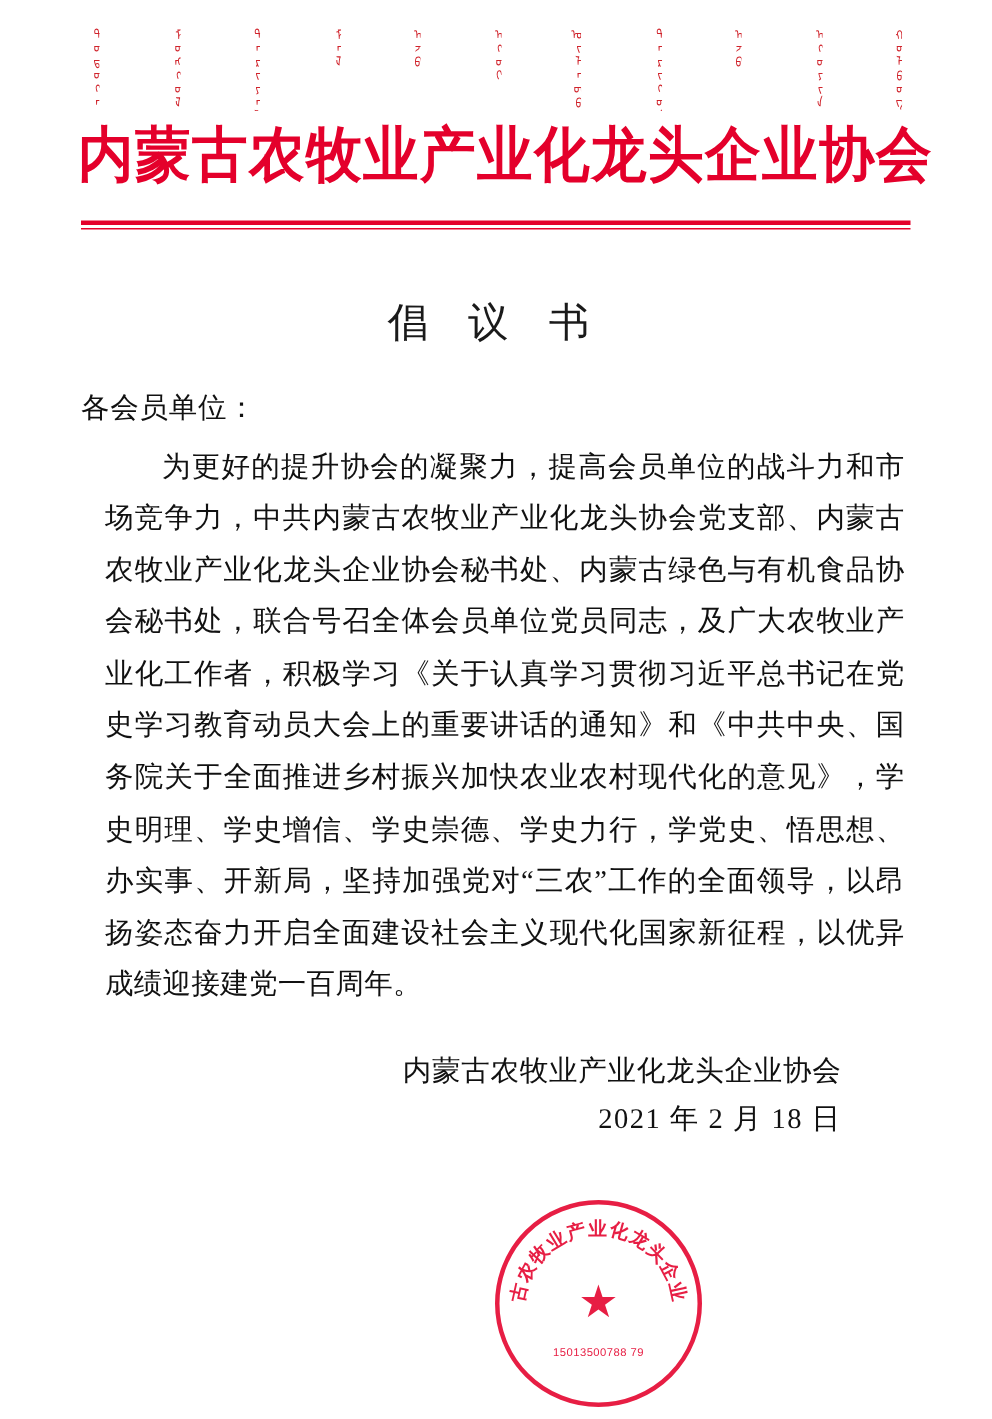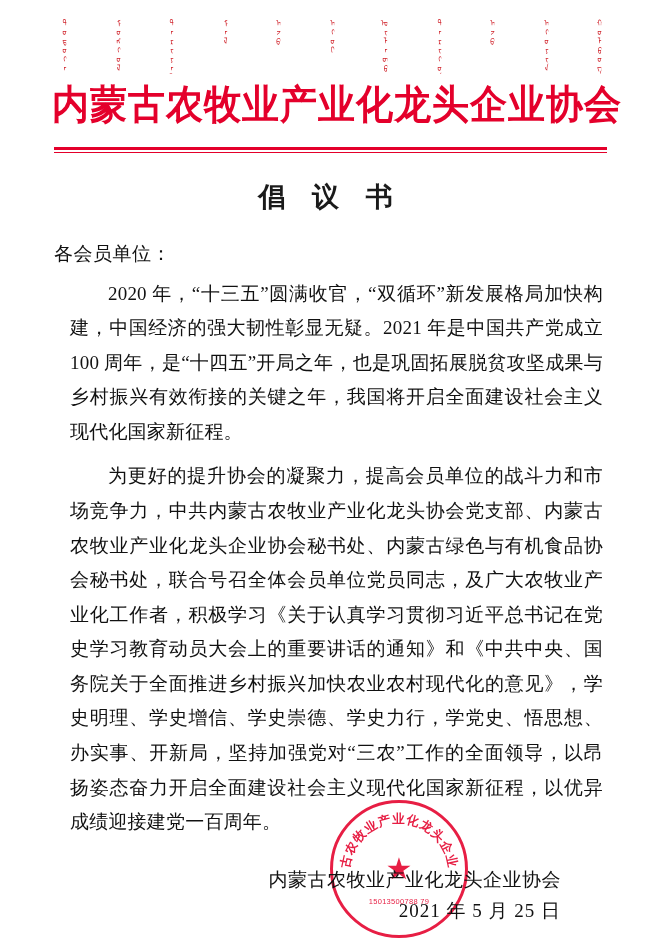--- a/index.html
+++ b/index.html
@@ -69,25 +69,25 @@
   .rule-thin {
     height: 1px;
     background: #e4002b;
     margin-top: 2px;
   }
 
   
   .doc-heading {
     text-align: center;
     font-family: "Liberation Serif", "DejaVu Serif", serif;
-    font-weight: bold;
+    font-weight: normal;
     font-size: 27px;
     letter-spacing: 10px;
     color: #1a1a1a;
-    margin-top: 26px;
+    margin-top: 44px;
   }
 
   
   .salutation {
     font-size: 19px;
     color: #111111;
     margin-top: 26px;
     margin-left: 2px;
     letter-spacing: 0.5px;
   }
@@ -199,26 +199,25 @@
 
   <div class="rule-wrap">
     <div class="rule-thick"></div>
     <div class="rule-thin"></div>
   </div>
 
   <div class="doc-heading">倡 议 书</div>
 
   <div class="salutation">各会员单位：</div>
 
-  <div class="para">2020 年，“十三五”圆满收官，“双循环”新发展格局加快构建，中国经济的强大韧性彰显无疑。2021 年是中国共产党成立 100 周年，是“十四五”开局之年，也是巩固拓展脱贫攻坚成果与乡村振兴有效衔接的关键之年，我国将开启全面建设社会主义现代化国家新征程。</div>
   <div class="para">为更好的提升协会的凝聚力，提高会员单位的战斗力和市场竞争力，中共内蒙古农牧业产业化龙头协会党支部、内蒙古农牧业产业化龙头企业协会秘书处、内蒙古绿色与有机食品协会秘书处，联合号召全体会员单位党员同志，及广大农牧业产业化工作者，积极学习《关于认真学习贯彻习近平总书记在党史学习教育动员大会上的重要讲话的通知》和《中共中央、国务院关于全面推进乡村振兴加快农业农村现代化的意见》，学史明理、学史增信、学史崇德、学史力行，学党史、悟思想、办实事、开新局，坚持加强党对“三农”工作的全面领导，以昂扬姿态奋力开启全面建设社会主义现代化国家新征程，以优异成绩迎接建党一百周年。</div>
 
   <div class="sign-block">
     <div class="sign-line">内蒙古农牧业产业化龙头企业协会</div>
-    <div class="sign-date">2021 年 5 月 25 日</div>
+    <div class="sign-date">2021 年 2 月 18 日</div>
   </div>
 
   <div class="seal">
     <div class="seal-inner"></div>
     <svg class="seal-arc" viewBox="0 0 132 132">
       <defs>
         <path id="arcpath" d="M 16,70 A 50,50 0 1 1 116,70" fill="none"></path>
       </defs>
       <text>
         <textPath href="#arcpath" startOffset="50%" text-anchor="middle">内蒙古农牧业产业化龙头企业协会</textPath>

